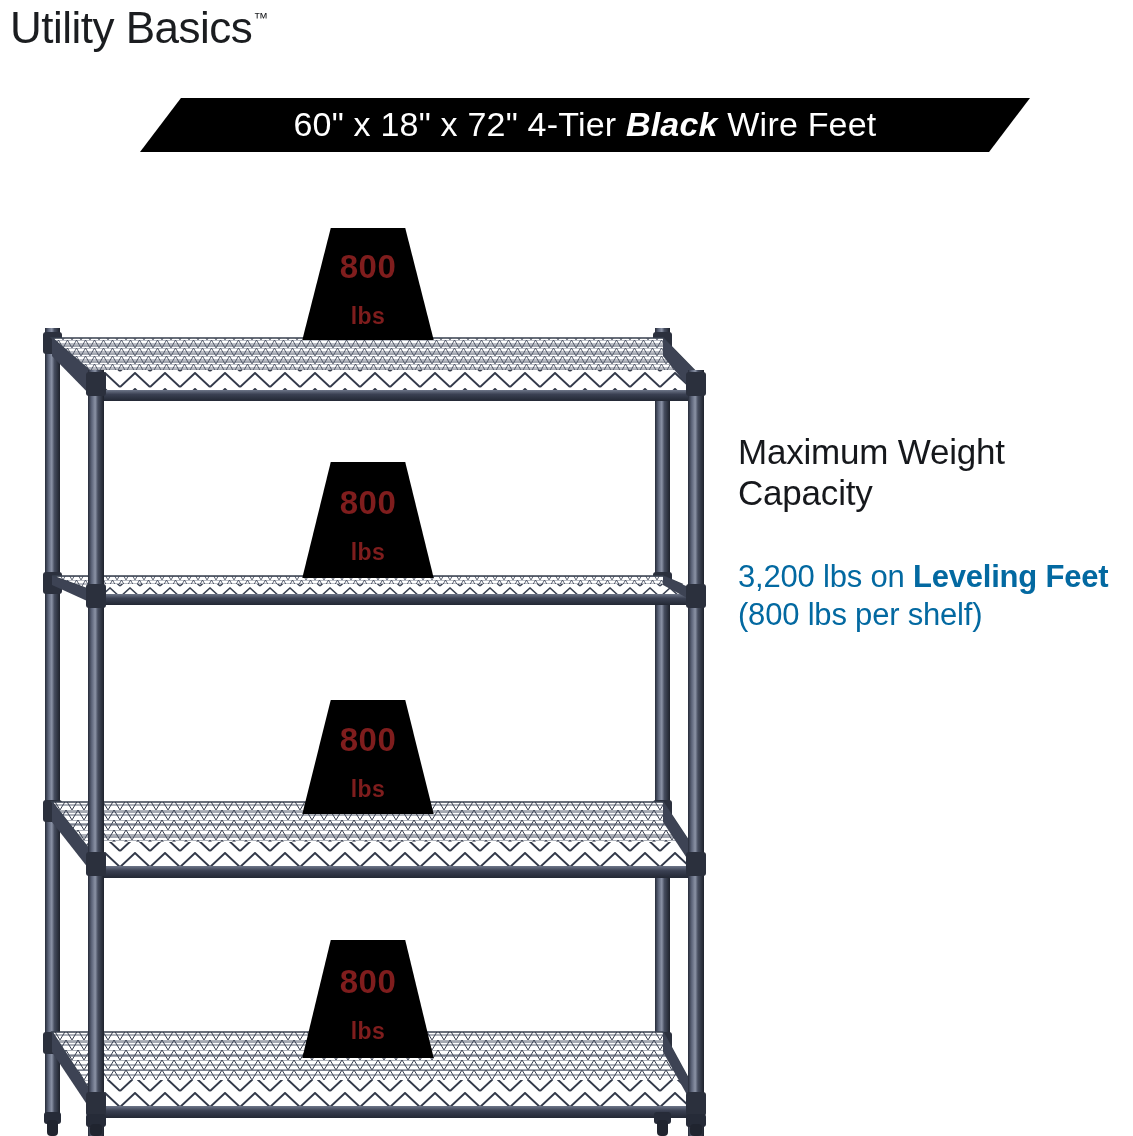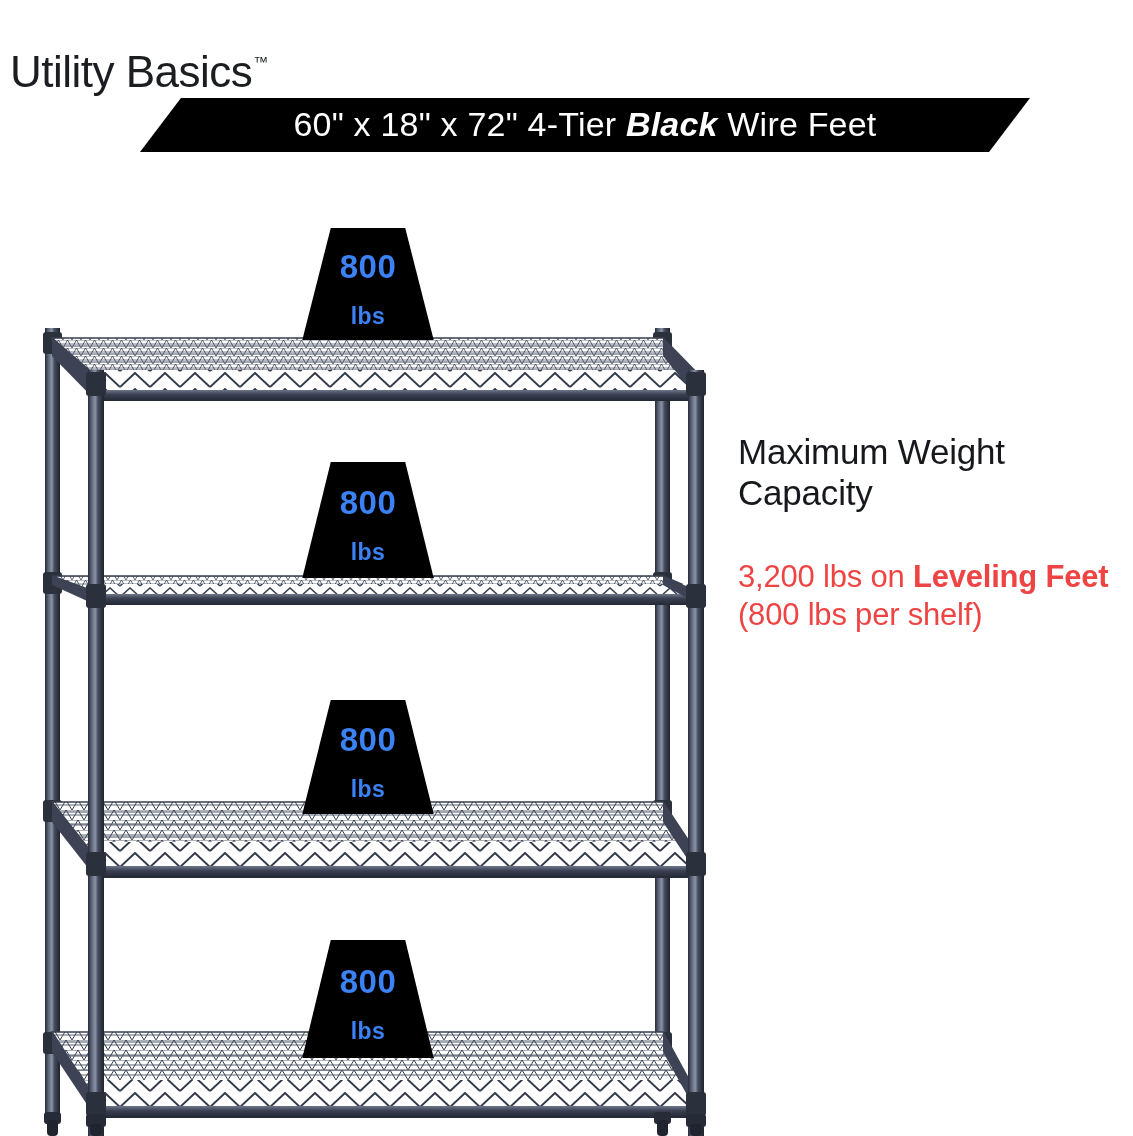--- a/index.html
+++ b/index.html
@@ -20,21 +20,20 @@
   
   #brand {
     position: absolute;
     left: 10px; top: 6px;
     font-size: 44px;
     font-weight: 400;
     letter-spacing: -0.5px;
     color: #1b1d20;
     line-height: 1;
     white-space: nowrap;
-    margin-top: 44px;
   }
   #brand .tm {
     font-size: 15px;
     vertical-align: 20px;
     letter-spacing: 0;
     margin-left: 1px;
   }
 
   
   #banner {
@@ -76,21 +75,21 @@
   }
   .badge .shape {
     position: absolute;
     left: 0; top: 0;
     width: 146px; height: 100%;
     background: #000000;
     clip-path: polygon(24.5% 0%, 75.5% 0%, 95% 100%, 5% 100%);
   }
   .badge .num, .badge .unit {
     position: relative;
-    color: #3b82f6;
+    color: #7f1d1d;
     font-weight: 700;
     line-height: 1;
     letter-spacing: 0.5px;
     text-align: center;
   }
   .badge .num { font-size: 33px; }
   .badge .unit { font-size: 23px; }
 
   
   #info {
@@ -104,21 +103,21 @@
     line-height: 1.17;
     letter-spacing: -0.2px;
     color: #16181c;
     margin: 0;
   }
   #info .para {
     font-size: 31px;
     font-weight: 400;
     line-height: 1.22;
     letter-spacing: -0.2px;
-    color: #ef4444;
+    color: #0369a1;
     margin: 0;
   }
   #info .para b { font-weight: 700; }
   #info .gap1 { height: 44px; }
   #info .gap2 { height: 40px; }
 </style>
 </head>
 <body>
 
 <div id="brand">

